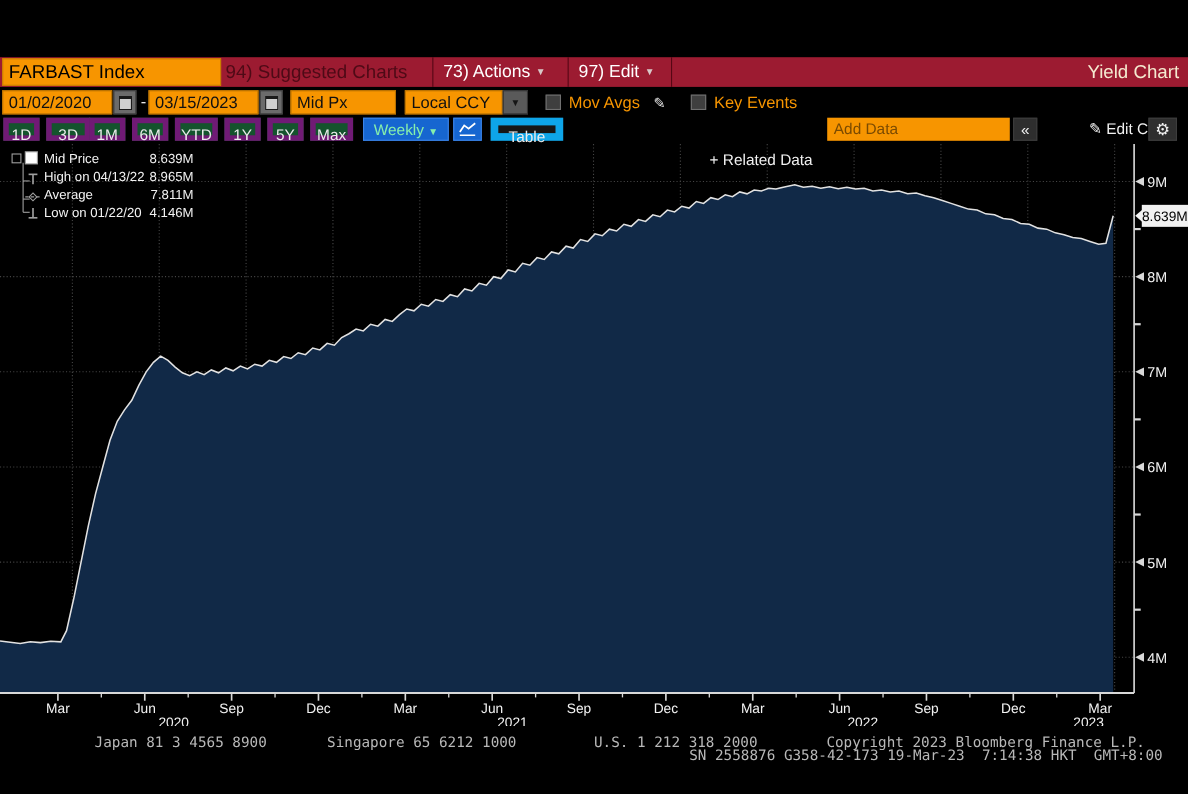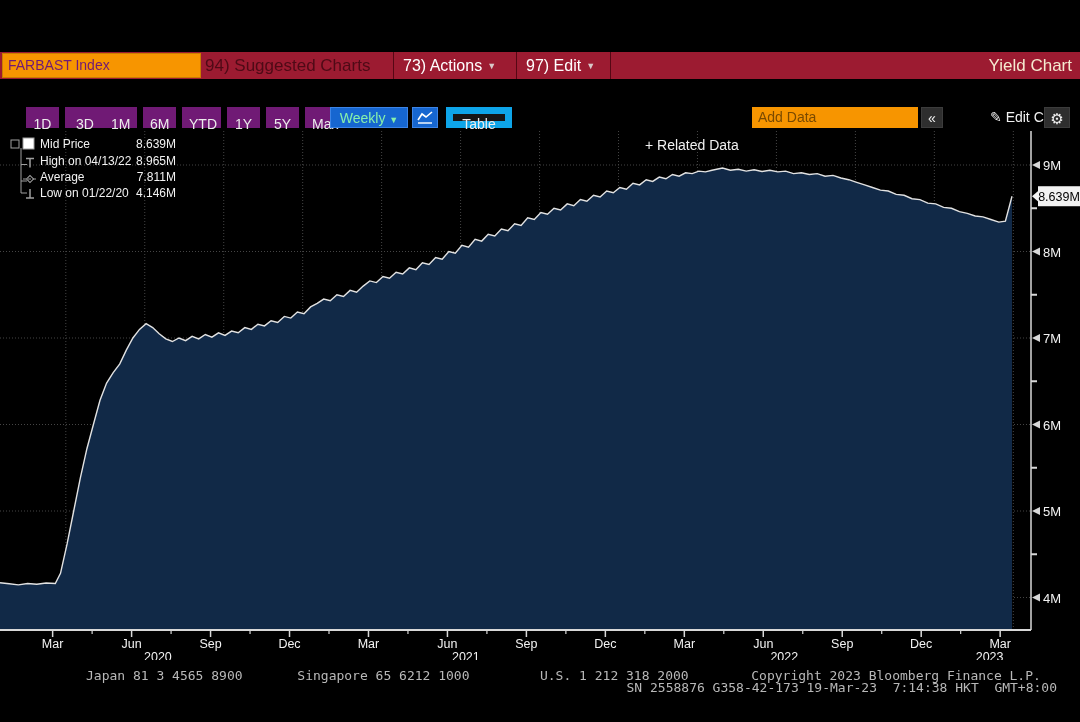--- a/index.html
+++ b/index.html
@@ -1,43 +1,43 @@
 <!DOCTYPE html>
 <html><head>
 <meta charset="utf-8">
 <style>
   html,body{margin:0;padding:0;background:#000;}
   #screen{position:relative;width:1080px;height:722px;background:#000;overflow:hidden;
           font-family:"Liberation Sans",sans-serif;}
   
   #titlebar{position:absolute;left:0;top:52px;width:1080px;height:27px;background:#9C1B31;}
   .ticker-box{position:absolute;left:2px;top:1px;width:192px;height:23px;background:#F79500;
-              border:1px solid #c87e00;color:#701a75;font-size:14px;line-height:23px;padding-left:5px;}
+              border:1px solid #c87e00;color:#000000;font-size:17px;line-height:23px;padding-left:5px;}
   .tb-item{position:absolute;top:0;height:27px;line-height:27px;font-size:16px;color:#fff;white-space:nowrap;}
   .tb-dim{color:#4E0A16;font-size:17px;}
   .tb-sep{position:absolute;top:0;width:1px;height:27px;background:#560714;}
   .tb-caret{font-size:9px;color:#d8c8c8;vertical-align:2px;padding-left:5px;}
   .yield-title{position:absolute;right:8px;top:0;height:27px;line-height:27px;font-size:17px;color:#F5EAD0;}
   
   #controls{position:absolute;left:0;top:82px;width:1080px;height:24px;background:#000;}
   .amber-box{position:absolute;top:0;height:22px;background:#F79500;color:#101010;font-size:15px;
              line-height:22px;padding-left:5px;border:1px solid #b87200;box-sizing:border-box;}
   .cal-btn{position:absolute;top:0;width:21px;height:22px;background:#6b6b6b;border:1px solid #3a3a3a;
            box-sizing:border-box;display:flex;align-items:center;justify-content:center;}
   .cal-glyph{width:10px;height:9px;border:1px solid #1a1a1a;border-top:3px solid #1a1a1a;background:#cfcfcf;}
   .dash-sep{position:absolute;top:0;height:22px;line-height:22px;color:#e8e8e8;font-size:15px;}
   .drop-btn{position:absolute;top:0;width:23px;height:22px;background:#5a5a5a;border:1px solid #333;
             box-sizing:border-box;color:#151515;font-size:9px;text-align:center;line-height:20px;}
   .chk{position:absolute;top:4px;width:14px;height:14px;background:#3f3f3f;border:1px solid #707070;box-sizing:border-box;}
   .chk-label{position:absolute;top:0;height:24px;line-height:24px;color:#F79500;font-size:15px;}
   .pencil{position:absolute;top:0;height:24px;line-height:24px;color:#e8e8e8;font-size:13px;}
   
   #toolbar{position:absolute;left:0;top:106px;width:1080px;height:23px;background:#000;}
-  .range-btn{position:absolute;top:1px;height:21px;line-height:21px;background:#701a75;color:#ececec;
-             font-size:14px;text-align:center;border:7px solid #701a75;box-sizing:border-box;margin-left:23px;}
+  .range-btn{position:absolute;top:1px;height:21px;line-height:21px;background:#14532d;color:#ececec;
+             font-size:14px;text-align:center;border:5px solid #701a75;box-sizing:border-box;}
   .blue-btn{position:absolute;top:1px;height:21px;line-height:21px;background:#1666D0;color:#86efac;
             font-size:14px;text-align:center;border:1px solid #3c84e6;box-sizing:border-box;}
   .flat-btn{position:absolute;top:1px;height:21px;line-height:21px;background:#161616;color:#ececec;
             font-size:14px;text-align:center;border:7px solid #0ea5e9;box-sizing:border-box;}
   .text-btn{position:absolute;top:1px;height:21px;line-height:21px;color:#f0f0f0;font-size:14px;white-space:nowrap;}
   .add-data{position:absolute;top:1px;height:21px;line-height:21px;background:#F79500;color:#7a4a00;
             font-size:14px;padding-left:6px;box-sizing:border-box;}
   .grey-btn{position:absolute;top:1px;height:21px;line-height:21px;background:#2e2e2e;color:#f0f0f0;
             font-size:14px;text-align:center;border:1px solid #3c3c3c;box-sizing:border-box;}
   
@@ -55,20 +55,39 @@
     <div class="ticker-box">FARBAST Index</div>
     <div class="tb-item tb-dim" style="left:205px;">94) Suggested Charts</div>
     <div class="tb-sep" style="left:393px;"></div>
     <div class="tb-item" style="left:403px;"><span>73) Actions</span><span class="tb-caret">▼</span></div>
     <div class="tb-sep" style="left:516px;"></div>
     <div class="tb-item" style="left:526px;"><span>97) Edit</span><span class="tb-caret">▼</span></div>
     <div class="tb-sep" style="left:610px;"></div>
     <div class="yield-title">Yield Chart</div>
   </div>
 
+  <div id="controls">
+    <div class="amber-box" style="left:2px;width:100px;">01/02/2020</div>
+    <div class="cal-btn" style="left:103px;">
+      <div class="cal-glyph"></div>
+      </div>
+    <div class="dash-sep" style="left:128px;">-</div>
+    <div class="amber-box" style="left:135px;width:100px;">03/15/2023</div>
+    <div class="cal-btn" style="left:236px;">
+      <div class="cal-glyph"></div>
+      </div>
+    <div class="amber-box" style="left:264px;width:96px;">Mid Px</div>
+    <div class="amber-box" style="left:368px;width:89px;">Local CCY</div>
+    <div class="drop-btn" style="left:457px;">▼</div>
+    <div class="chk" style="left:496px;"></div>
+    <div class="chk-label" style="left:517px;">Mov Avgs</div>
+    <div class="pencil" style="left:594px;">✎</div>
+    <div class="chk" style="left:628px;"></div>
+    <div class="chk-label" style="left:649px;">Key Events</div>
+  </div>
 
   <div id="toolbar">
     <div class="range-btn" style="left:3px;width:33px;">1D</div>
     <div class="range-btn" style="left:42px;width:40px;">3D</div>
     <div class="range-btn" style="left:81px;width:33px;">1M</div>
     <div class="range-btn" style="left:120px;width:33px;">6M</div>
     <div class="range-btn" style="left:159px;width:39px;">YTD</div>
     <div class="range-btn" style="left:204px;width:33px;">1Y</div>
     <div class="range-btn" style="left:243px;width:33px;">5Y</div>
     <div class="range-btn" style="left:282px;width:39px;">Max</div>

